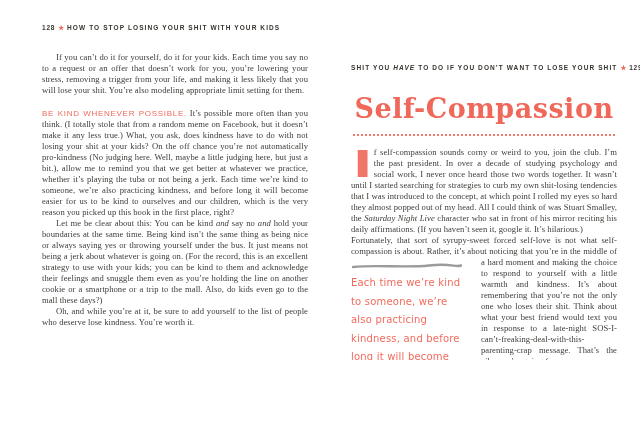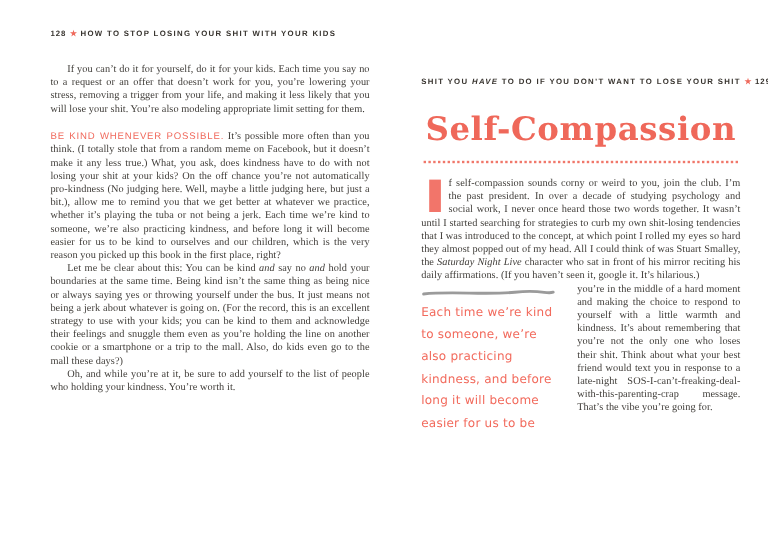--- a/index.html
+++ b/index.html
@@ -126,35 +126,35 @@
   <div class="page page-left">
     <div class="running-head"><span class="pagenum">128</span><span class="star">★</span><span>HOW TO STOP LOSING YOUR SHIT WITH YOUR KIDS</span></div>
 
     <div class="body-col">
       <p class="indent">If you can’t do it for yourself, do it for your kids. Each time you say no to a request or an offer that doesn’t work for you, you’re lowering your stress, removing a trigger from your life, and making it less likely that you will lose your shit. You’re also modeling appropriate limit setting for them.</p>
 
       <p class="subhead-para"><span class="subhead">BE KIND WHENEVER POSSIBLE.</span><span> It’s possible more often than you think. (I totally stole that from a random meme on Facebook, but it doesn’t make it any less true.) What, you ask, does kindness have to do with not losing your shit at your kids? On the off chance you’re not automatically pro-kindness (No judging here. Well, maybe a little judging here, but just a bit.), allow me to remind you that we get better at whatever we practice, whether it’s playing the tuba or not being a jerk. Each time we’re kind to someone, we’re also practicing kindness, and before long it will become easier for us to be kind to ourselves and our children, which is the very reason you picked up this book in the first place, right?</span></p>
 
       <p class="indent"><span>Let me be clear about this: You can be kind </span><em>and</em><span> say no </span><em>and</em><span> hold your boundaries at the same time. Being kind isn’t the same thing as being nice or always saying yes or throwing yourself under the bus. It just means not being a jerk about whatever is going on. (For the record, this is an excellent strategy to use with your kids; you can be kind to them and acknowledge their feelings and snuggle them even as you’re holding the line on another cookie or a smartphone or a trip to the mall. Also, do kids even go to the mall these days?)</span></p>
 
-      <p class="indent">Oh, and while you’re at it, be sure to add yourself to the list of people who holding your kindness. You’re worth it.</p>
+      <p class="indent">Oh, and while you’re at it, be sure to add yourself to the list of people who deserve lose kindness. You’re worth it.</p>
     </div>
   </div>
 
   <div class="page page-right">
     <div class="running-head"><span>SHIT YOU </span><em>HAVE</em><span> TO DO IF YOU DON’T WANT TO LOSE YOUR SHIT</span><span class="star">★</span><span class="pagenum">129</span></div>
 
     <div class="right-content">
       <h1 class="chapter-title">Self-Compassion</h1>
       <div class="dotted-rule"></div>
 
       <div class="right-body">
         <p><span class="dropcap">I</span><span>f self-compassion sounds corny or weird to you, join the club. I’m the past president. In over a decade of studying psychology and social work, I never once heard those two words together. It wasn’t until I started searching for strategies to curb my own shit-losing tendencies that I was introduced to the concept, at which point I rolled my eyes so hard they almost popped out of my head. All I could think of was Stuart Smalley, the </span><em>Saturday Night Live</em><span> character who sat in front of his mirror reciting his daily affirmations. (If you haven’t seen it, google it. It’s hilarious.)</span></p>
 
-        <p>
+        <p><span class="indent-inline" style="text-indent:14px; display:inline;">Fortunately, that sort of syrupy-sweet forced self-love is not what self-compassion is about. Rather, it’s about noticing that</span>
           <span class="pullquote">
             <svg class="squiggle" width="112" height="8" viewBox="0 0 112 8">
                 <path d="M2 5 C 25 2.5, 55 6, 78 3.5 S 104 5.5, 110 3.5" stroke="#9b9b9b" stroke-width="2.4" fill="none" stroke-linecap="round"></path>
               </svg>
             <span class="pq-text">Each time we’re kind to someone, we’re also practicing kindness, and before long it will become easier for us to be kind to ourselves and our children.</span>
             <svg class="squiggle" width="112" height="9" viewBox="0 0 112 9">
                 <path d="M2 5.5 C 30 7.5, 62 2.5, 86 4.5 S 106 5.5, 110 4" stroke="#9b9b9b" stroke-width="2.4" fill="none" stroke-linecap="round"></path>
               </svg>
           </span>
           <span>you’re in the middle of a hard moment and making the choice to respond to yourself with a little warmth and kindness. It’s about remembering that you’re not the only one who loses their shit. Think about what your best friend would text you in response to a late-night SOS-I-can’t-freaking-deal-with-this-parenting-crap message. That’s the vibe you’re going for.</span></p>

